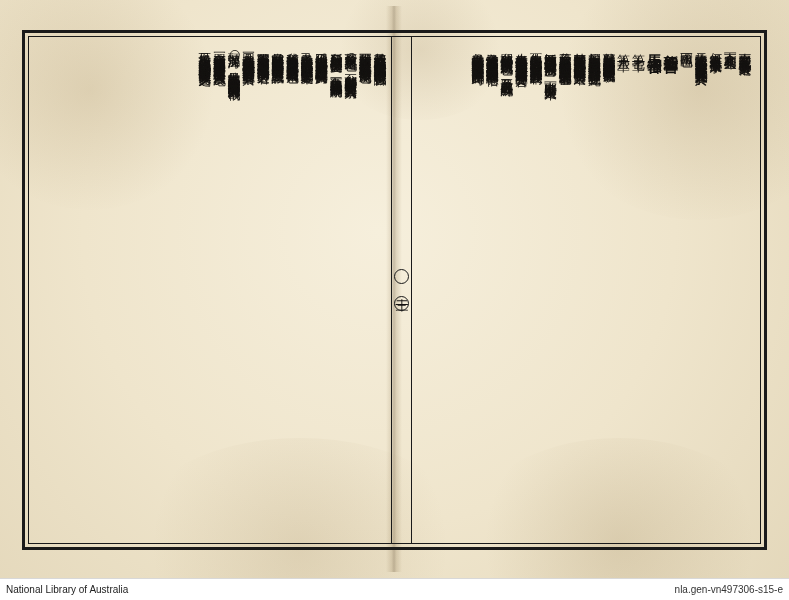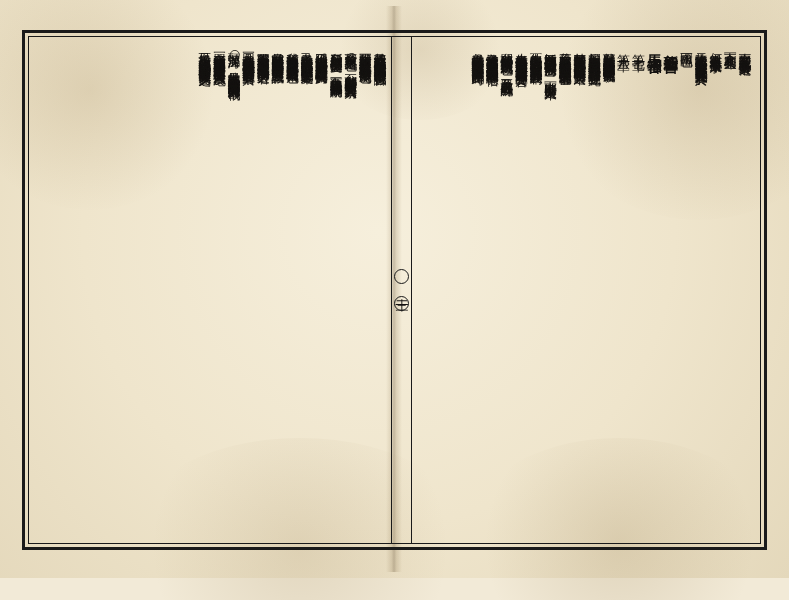--- a/index.html
+++ b/index.html
@@ -159,14 +159,18 @@
         <div class="col">爾若不變而為孩提則必不能入天國故凡自卑似此孩提者即為天國中之大者</div>
         <div class="col">凡因我名接一似此孩提者即接我矣凡使小信我之一者陷於罪不若以巨磨繫其</div>
         <div class="col">頸況於深海○此世界有陷人於罪者則禍哉蓋事之陷人於罪固難免於天國而禍哉</div>
         <div class="col">罪者有爾或一目陷爾於罪則抉而棄之寧缺一目以永生勿寧有二目入永火而投於地</div>
         <div class="col">足而投於永火儻勿輕視此小子之一我謂爾陷於罪則斷彼之天使在天常見我天父之面</div>
       </div>
 
     </div>
   </div>
 
+  <div id="footer">
+    <span>National Library of Australia</span>
+    <span class="right">nla.gen-vn497306-s15-e</span>
+  </div>
 
 </div>
 
 </body></html>

